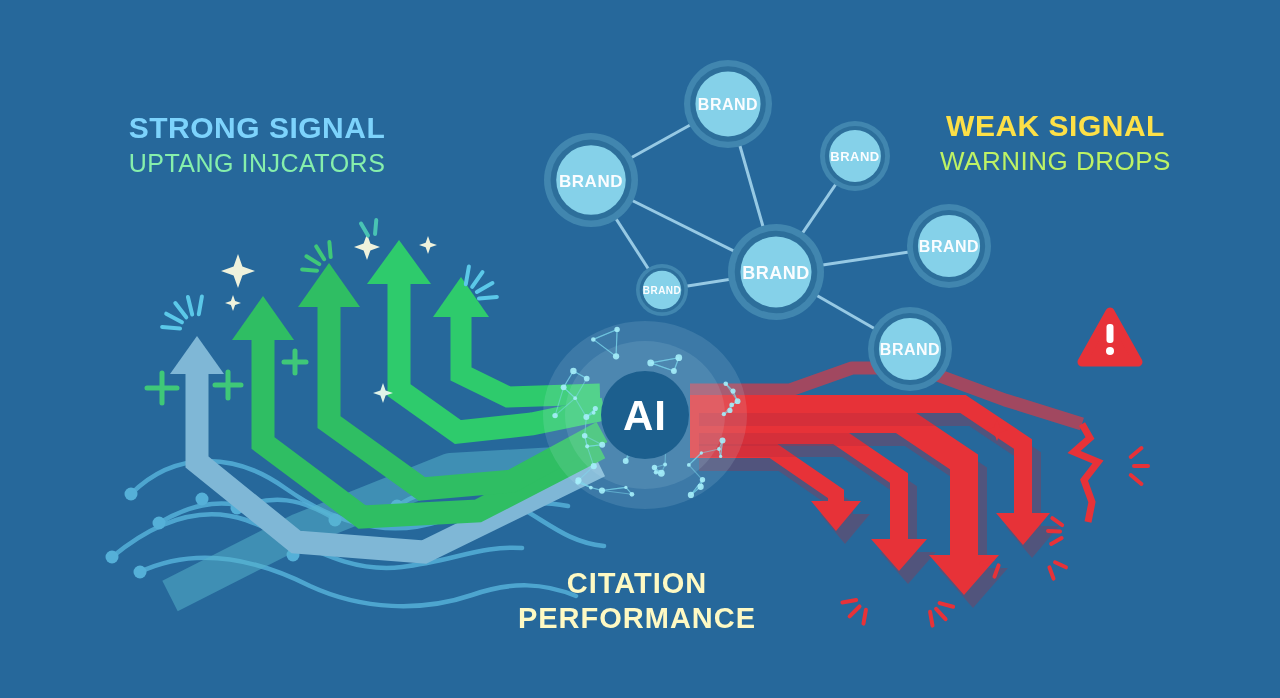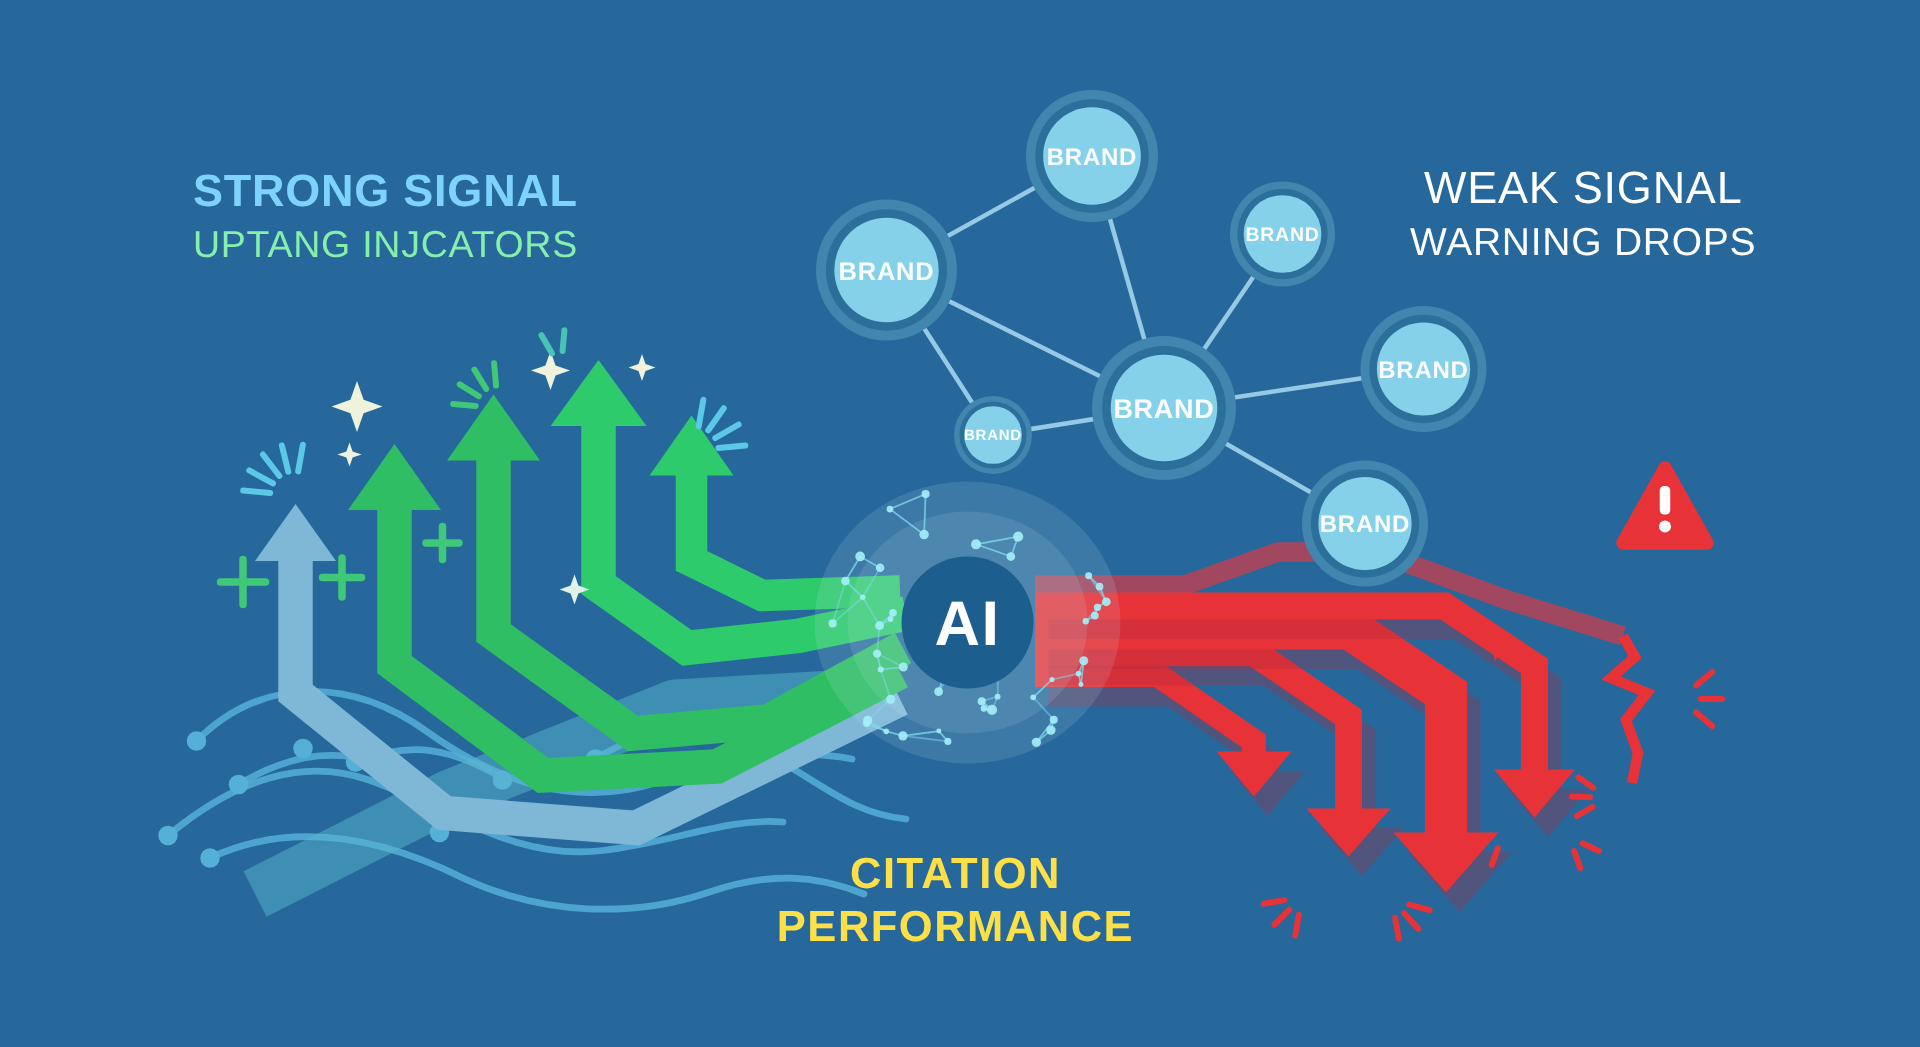--- a/index.html
+++ b/index.html
@@ -5,24 +5,24 @@
   html,body{margin:0;padding:0;}
   body{width:1280px;height:698px;overflow:hidden;background:#26689B;
        font-family:"Liberation Sans",sans-serif;}
   .stage{position:relative;width:1280px;height:698px;}
   svg{position:absolute;left:0;top:0;}
   .hdr{position:absolute;text-align:center;line-height:1.12;letter-spacing:.5px;}
   #hdr-strong{left:92px;top:111px;width:330px;}
   #hdr-strong .t1{font-size:30px;font-weight:700;color:#7dd3fc;}
   #hdr-strong .t2{font-size:25px;font-weight:400;color:#86efac;margin-top:4px;}
   #hdr-weak{left:908px;top:109px;width:295px;}
-  #hdr-weak .t1{font-size:30px;font-weight:400;color:#ffffff;}
-  #hdr-weak .t2{font-size:26px;font-weight:400;color:#ffffff;margin-top:4px;}
+  #hdr-weak .t1{font-size:30px;font-weight:700;color:#fde047;}
+  #hdr-weak .t2{font-size:26px;font-weight:400;color:#bef264;margin-top:4px;}
   #hdr-footer{left:477px;top:567px;width:320px;}
-  #hdr-footer .t1,#hdr-footer .t2{font-size:29px;font-weight:700;color:#fde047;letter-spacing:1px;}
+  #hdr-footer .t1,#hdr-footer .t2{font-size:29px;font-weight:700;color:#fef9c3;letter-spacing:1px;}
   #hdr-footer .t2{margin-top:3px;}
 </style>
 </head>
 <body>
 
 <div class="stage">
   <svg id="art" width="1280" height="698" viewBox="0 0 1280 698">
       <rect x="0" y="0" width="1280" height="698" fill="#26689B"></rect>
       <g>
         <path d="M131,494 C175,450 235,452 285,488 C330,520 382,540 440,521 C492,504 532,499 568,506" fill="none" stroke="#55B0D8" stroke-width="4.5" stroke-linecap="round" opacity="0.85"></path>

